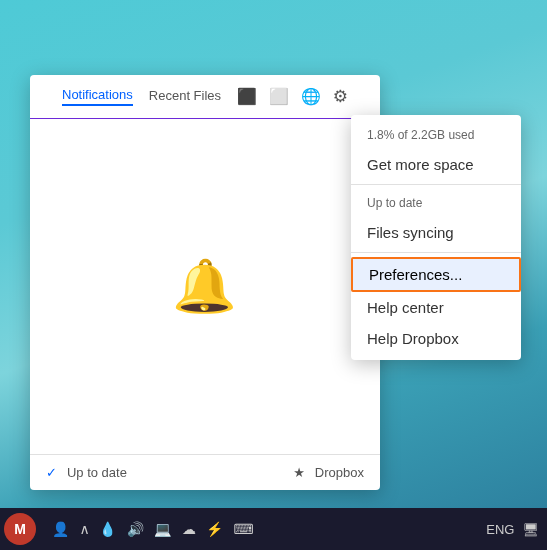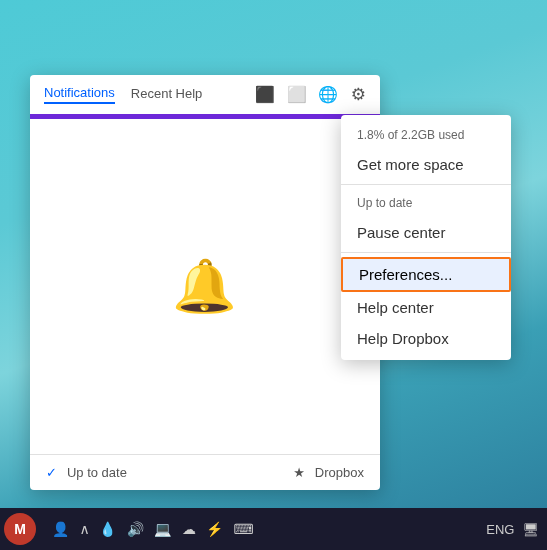--- a/index.html
+++ b/index.html
@@ -91,22 +91,22 @@
       border-radius: 4px;
       box-shadow: 0 4px 20px rgba(0,0,0,0.25);
       display: flex;
       flex-direction: column;
       z-index: 5;
     }
 
     .panel-tabs {
       display: flex;
       align-items: center;
-      padding: 0 14px;
-      border-bottom: 5px solid #6d28d9;
+      padding: 0 32px;
+      border-bottom: 1px solid #6d28d9;
       height: 44px;
       gap: 16px;
     }
 
     .tab {
       font-size: 13px;
       color: #555;
       cursor: pointer;
       padding-bottom: 2px;
       white-space: nowrap;
@@ -166,21 +166,21 @@
 
     .footer-right {
       display: flex;
       align-items: center;
       gap: 6px;
     }
 
     
     .dropdown-menu {
       position: absolute;
-      right: 36px;
+      right: 26px;
       top: 115px;
       width: 170px;
       background: white;
       border-radius: 4px;
       box-shadow: 0 4px 20px rgba(0,0,0,0.25);
       z-index: 20;
       padding: 6px 0;
     }
 
     .menu-item {
@@ -219,21 +219,21 @@
     }
   </style>
 </head>
 <body>
 
 <div class="desktop">
 
   <div class="dropbox-panel">
     <div class="panel-tabs">
       <div class="tab active">Notifications</div>
-      <div class="tab">Recent Help</div>
+      <div class="tab">Recent Files</div>
       <div class="panel-toolbar">
         <span class="toolbar-icon">⬛</span>
         <span class="toolbar-icon">⬜</span>
         <span class="toolbar-icon">🌐</span>
         <span class="toolbar-icon gear">⚙</span>
       </div>
     </div>
 
     <div class="panel-body">
       <div class="bell-icon">🔔</div>
@@ -249,21 +249,21 @@
         <span>Dropbox</span>
       </div>
     </div>
   </div>
 
   <div class="dropdown-menu">
     <div class="menu-item muted">1.8% of 2.2GB used</div>
     <div class="menu-item">Get more space</div>
     <div class="menu-divider"></div>
     <div class="menu-item muted">Up to date</div>
-    <div class="menu-item">Pause center</div>
+    <div class="menu-item">Files syncing</div>
     <div class="menu-divider"></div>
     <div class="menu-item highlighted">Preferences...</div>
     <div class="menu-item">Help center</div>
     <div class="menu-item">Help Dropbox</div>
   </div>
 
   <div class="taskbar">
     <div class="taskbar-left">
       <div class="taskbar-avatar">M</div>
     </div>

